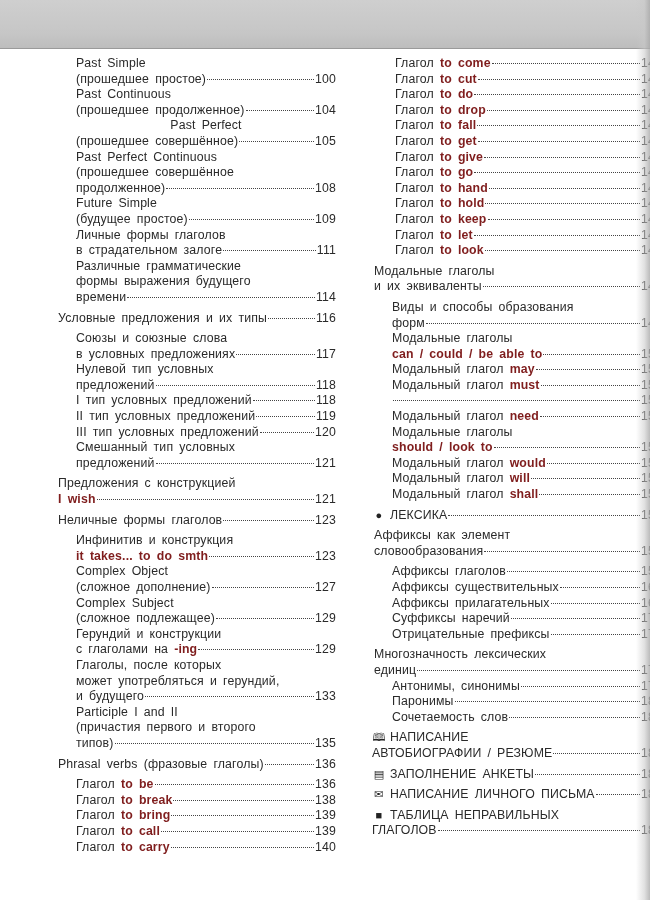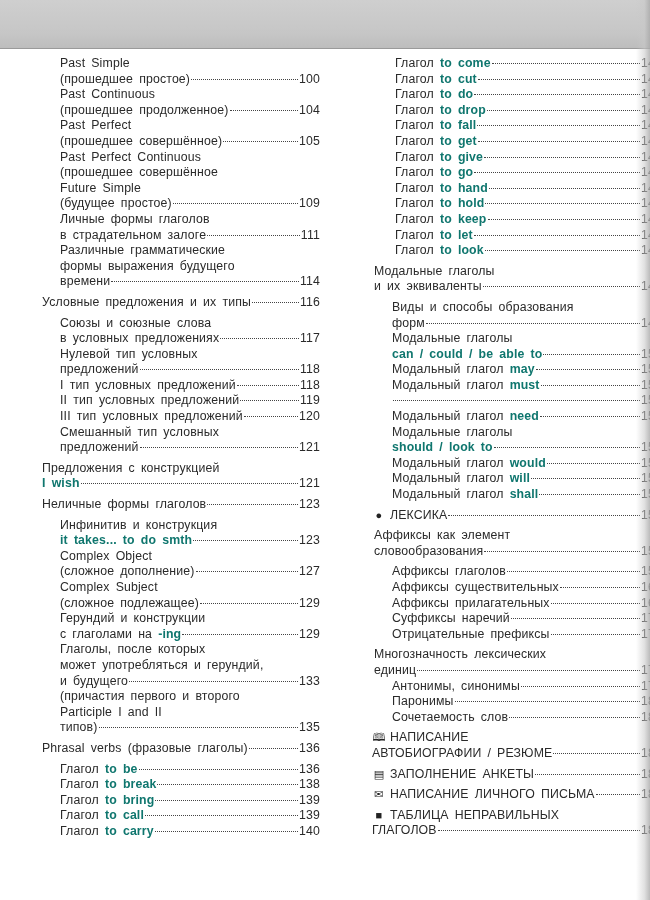--- a/index.html
+++ b/index.html
@@ -13,37 +13,37 @@
     position:absolute; left:0; top:0; width:650px; height:48px;
     background:linear-gradient(180deg,#cfcfcf 0%,#c6c6c6 70%,#bdbdbd 100%);
     border-bottom:1px solid #9a9a9a;
   }
   .edge-shadow {
     position:absolute; right:0; top:0; width:14px; height:900px;
     background:linear-gradient(90deg, rgba(255,255,255,0) 0%, rgba(200,200,200,0.55) 60%, rgba(170,170,170,0.8) 100%);
     pointer-events:none;
   }
   .col { position:absolute; top:56px; }
-  #left-col { left:40px; width:280px; }
+  #left-col { left:56px; width:280px; }
   #right-col { left:372px; width:290px; }
 
   .entry {
     position:relative; font-size:12.3px; line-height:15.6px;
     letter-spacing:0.15px; word-spacing:2.5px;
   }
   .entry.gap { margin-top:5px; }
   .line { display:block; white-space:nowrap; }
   .last { display:flex; align-items:baseline; white-space:nowrap; }
   .last .txt { flex:0 0 auto; }
   .last .dots {
     flex:1 1 auto; overflow:hidden; margin:0 1px;
     border-bottom:1.4px dotted #444; transform:translateY(-3px); min-width:6px;
   }
   .last .pg { flex:0 0 auto; }
-  .b { font-weight:bold; color:#0f766e; }
+  .b { font-weight:bold; color:#7f1d1d; }
   .ico { display:inline-block; width:14px; margin-right:4px; text-align:center; font-size:11px; color:#222; }
 </style>
 </head>
 <body>
 
 <div class="top-band"></div>
 <div class="col" id="left-col">
     <div class="entry" style="padding-left: 20px;">
       <span class="line"><span>Past Simple</span></span>
       <span class="last">
@@ -53,31 +53,36 @@
       </span>
     </div>
     <div class="entry" style="padding-left: 20px;">
       <span class="line"><span>Past Continuous</span></span>
       <span class="last">
         <span class="txt"><span>(прошедшее продолженное)</span></span>
         <span class="dots"></span>
         <span class="pg">104</span>
       </span>
     </div>
-    <div class="entry" style="padding-left: 20px;">
+    <div class="entry" style="padding-left: 20px; text-align: center;">
       <span class="line"><span>Past Perfect</span></span>
       <span class="last">
         <span class="txt"><span>(прошедшее совершённое)</span></span>
         <span class="dots"></span>
         <span class="pg">105</span>
       </span>
     </div>
     <div class="entry" style="padding-left: 20px;">
       <span class="line"><span>Past Perfect Continuous</span></span>
       <span class="line"><span>(прошедшее совершённое</span></span>
+      <span class="last">
+        <span class="txt"><span>продолженное)</span></span>
+        <span class="dots"></span>
+        <span class="pg">108</span>
+      </span>
     </div>
     <div class="entry" style="padding-left: 20px;">
       <span class="line"><span>Future Simple</span></span>
       <span class="last">
         <span class="txt"><span>(будущее простое)</span></span>
         <span class="dots"></span>
         <span class="pg">109</span>
       </span>
     </div>
     <div class="entry" style="padding-left: 20px;">
@@ -199,22 +204,22 @@
     <div class="entry" style="padding-left: 20px;">
       <span class="line"><span>Глаголы, после которых</span></span>
       <span class="line"><span>может употребляться и герундий,</span></span>
       <span class="last">
         <span class="txt"><span>и будущего</span></span>
         <span class="dots"></span>
         <span class="pg">133</span>
       </span>
     </div>
     <div class="entry" style="padding-left: 20px;">
+      <span class="line"><span>Participle I and II</span></span>
       <span class="line"><span>(причастия первого и второго</span></span>
-      <span class="line"><span>Participle I and II</span></span>
       <span class="last">
         <span class="txt"><span>типов)</span></span>
         <span class="dots"></span>
         <span class="pg">135</span>
       </span>
     </div>
     <div class="entry gap" style="padding-left: 2px;">
       <span class="last">
         <span class="txt"><span>Phrasal verbs (фразовые глаголы)</span></span>
         <span class="dots"></span>

